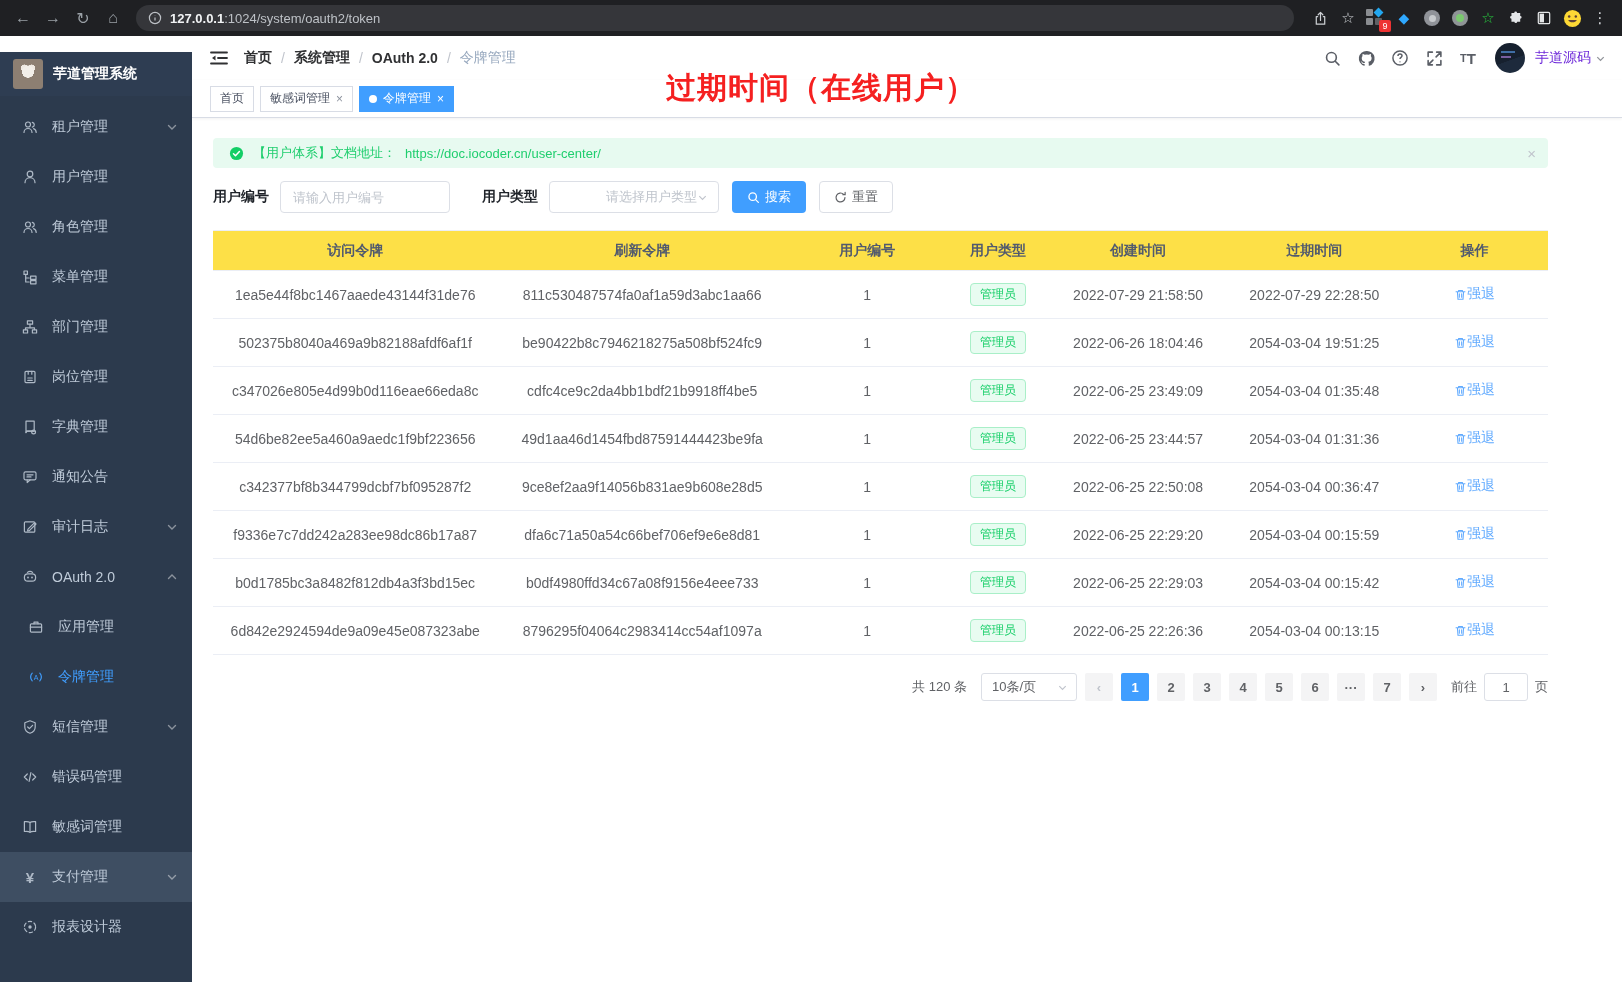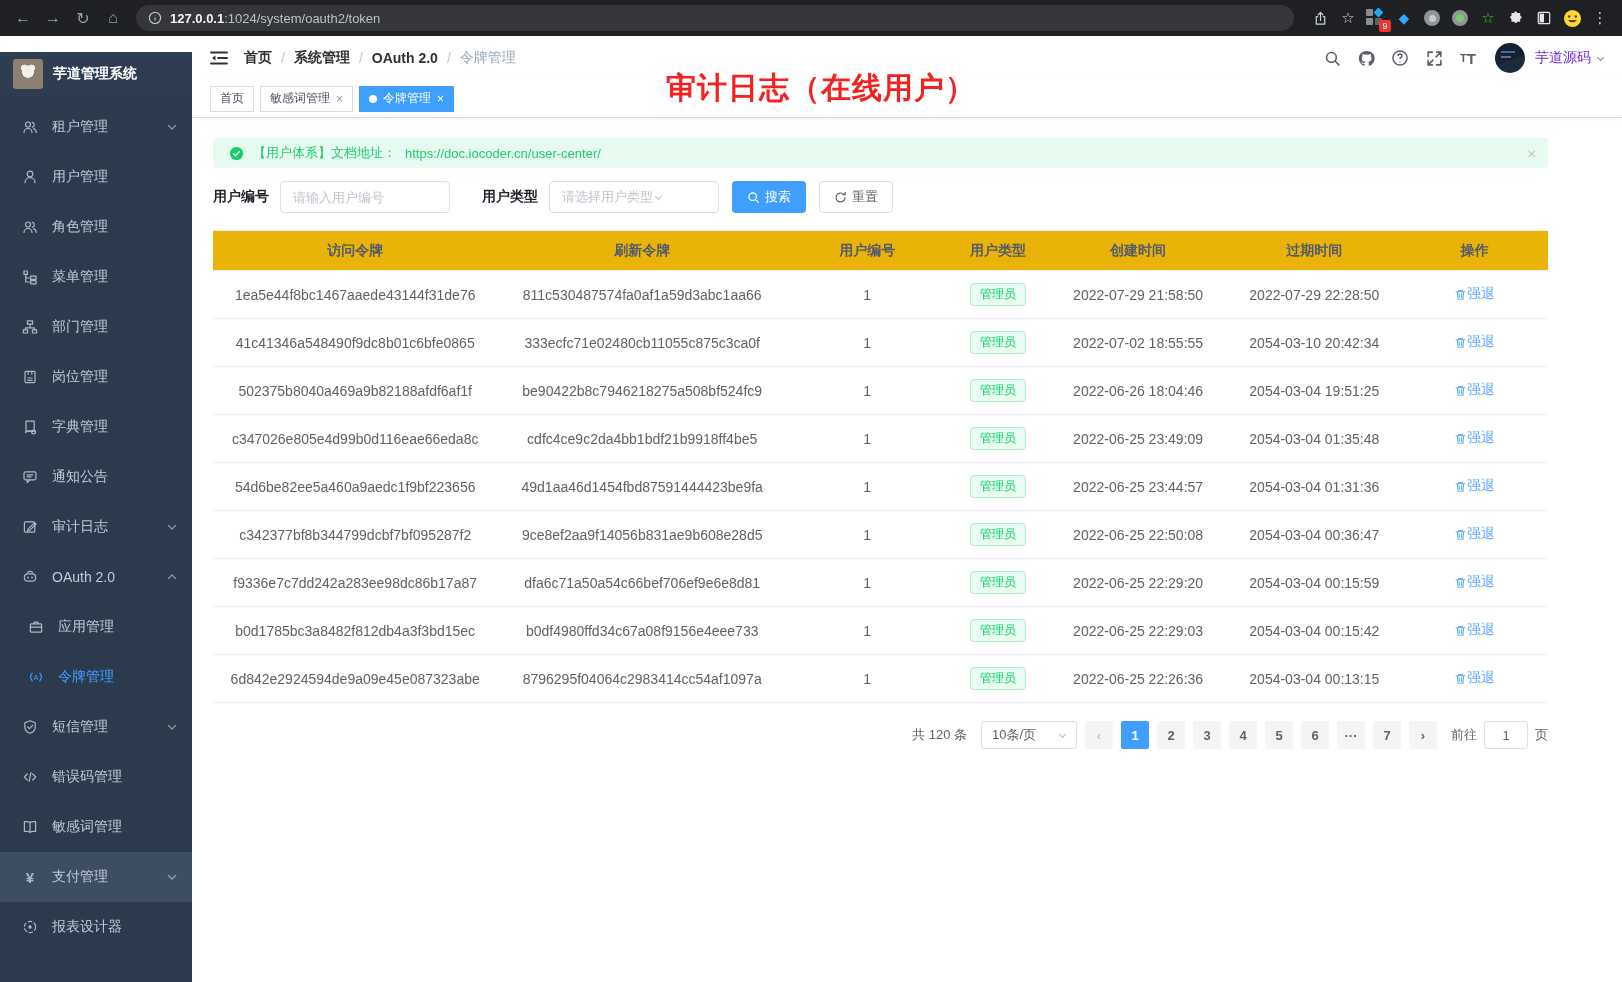--- a/index.html
+++ b/index.html
@@ -82,28 +82,28 @@
   .content { flex:1 1 auto; padding:20px 74px 0 21px; overflow:hidden; }
   .alert { height:30px; background:#e7faf0; border-radius:4px; display:flex; align-items:center; padding:0 16px; gap:9px; color:#21c briefly;}
   .alert { color:#1fce6e; font-size:13px; position:relative; }
   .alert-link { color:#1fce6e; }
   .alert-close { position:absolute; right:12px; color:#c0c4cc; font-size:15px; cursor:pointer; }
 
   .filters { display:flex; align-items:center; margin:13px 0 0; gap:9px; }
   .f-label { font-size:14px; font-weight:700; color:#1f2329; margin-right:2px; }
   .f-input { width:170px; height:32px; border:1px solid #dcdfe6; border-radius:4px; padding:0 12px; font-size:13px; color:#606266; outline:none; font-family:inherit; }
   .f-input::placeholder { color:#bfc4cc; }
-  .f-select { width:170px; height:32px; border:1px solid #dcdfe6; border-radius:4px; padding:0 10px 0 12px; font-size:13px; color:#bfc4cc; display:flex; align-items:center; justify-content:flex-start; cursor:pointer; }
+  .f-select { width:170px; height:32px; border:1px solid #dcdfe6; border-radius:4px; padding:0 10px 0 12px; font-size:13px; color:#bfc4cc; display:flex; align-items:center; justify-content:flex-end; cursor:pointer; }
   .f-gap { width:14px; }
   .btn { height:32px; border-radius:4px; display:inline-flex; align-items:center; justify-content:center; gap:5px; font-size:13px; padding:0 14px; cursor:pointer; border:1px solid transparent; margin-left:4px; }
   .btn-primary { background:#409eff; color:#fff; }
   .btn-plain { background:#fff; border-color:#dcdfe6; color:#606266; }
 
   table.grid { width:100%; border-collapse:collapse; margin-top:17px; table-layout:fixed; }
-  .grid th { height:40px; background:#eab308; font-size:14px; color:#515a6e; font-weight:700; text-align:center; border-top:1px solid #ebeef5; border-bottom:1px solid #ebeef5; }
+  .grid th { height:40px; background:#fde047; font-size:14px; color:#515a6e; font-weight:700; text-align:center; border-top:1px solid #ebeef5; border-bottom:1px solid #ebeef5; }
   .grid td { height:48px; text-align:center; font-size:14px; color:#606266; border-bottom:1px solid #ebeef5; white-space:nowrap; overflow:hidden; }
   .badge { display:inline-block; padding:3px 9px; font-size:12px; color:#13ce66; background:#e8fcf1; border:1px solid #a9efc8; border-radius:4px; line-height:1.2; }
   .action-link { color:#60aaff; display:inline-flex; align-items:center; gap:0; cursor:pointer; font-size:14px; }
   .action-link svg { display:block; }
 
   .pagination { display:flex; align-items:center; justify-content:flex-end; gap:8px; margin-top:18px; font-size:13px; color:#606266; }
   .pg-total { margin-right:6px; }
   .pg-size { width:96px; height:28px; border:1px solid #dcdfe6; border-radius:3px; display:flex; align-items:center; justify-content:space-between; padding:0 8px 0 10px; color:#606266; cursor:pointer; background:#fff; }
   .pg-btn { min-width:28px; height:28px; padding:0 4px; border-radius:2px; background:#f4f4f5; display:inline-flex; align-items:center; justify-content:center; font-weight:700; color:#606266; cursor:pointer; }
   .pg-btn.active { background:#409eff; color:#fff; }
@@ -373,21 +373,21 @@
                 <circle cx="8" cy="8" r="1.7" fill="currentColor" stroke="none"></circle>
               </svg>
             </span>
             <span class="mi-label">报表设计器</span>
           </div>
         </nav>
     </aside>
 
     <div class="main">
 
-      <div class="annotation">审计日志（在线用户）</div>
+      <div class="annotation">过期时间（在线用户）</div>
 
       <div class="topbar">
         <span class="hamburger">
           <svg width="18" height="16" viewBox="0 0 18 16" fill="none" stroke="#303133" stroke-width="1.8" stroke-linecap="round">
               <path d="M1 2.5h16M8 8h9M1 13.5h16"></path>
               <path d="M5.5 5.5L2 8l3.5 2.5z" fill="#303133" stroke="none"></path>
             </svg>
         </span>
         <div class="breadcrumb" id="breadcrumb">
             <span class="crumb">首页</span>
@@ -517,34 +517,20 @@
                 <td>2022-07-29 21:58:50</td>
                 <td>2022-07-29 22:28:50</td>
                 <td><span class="action-link">
                     <svg width="13" height="13" viewBox="0 0 16 16" fill="none" stroke="currentColor" stroke-width="1.3" stroke-linecap="round">
                       <path d="M2.5 4.5h11M5.7 4.5V3h4.6v1.5M4.2 4.5l.7 9.3h6.2l.7-9.3M6.6 7v4.4M9.4 7v4.4"></path>
                     </svg>
                     <span>强退</span>
                   </span></td>
               </tr>
               <tr>
-                <td>41c41346a548490f9dc8b01c6bfe0865</td>
-                <td>333ecfc71e02480cb11055c875c3ca0f</td>
-                <td>1</td>
-                <td><span class="badge">管理员</span></td>
-                <td>2022-07-02 18:55:55</td>
-                <td>2054-03-10 20:42:34</td>
-                <td><span class="action-link">
-                    <svg width="13" height="13" viewBox="0 0 16 16" fill="none" stroke="currentColor" stroke-width="1.3" stroke-linecap="round">
-                      <path d="M2.5 4.5h11M5.7 4.5V3h4.6v1.5M4.2 4.5l.7 9.3h6.2l.7-9.3M6.6 7v4.4M9.4 7v4.4"></path>
-                    </svg>
-                    <span>强退</span>
-                  </span></td>
-              </tr>
-              <tr>
                 <td>502375b8040a469a9b82188afdf6af1f</td>
                 <td>be90422b8c7946218275a508bf524fc9</td>
                 <td>1</td>
                 <td><span class="badge">管理员</span></td>
                 <td>2022-06-26 18:04:46</td>
                 <td>2054-03-04 19:51:25</td>
                 <td><span class="action-link">
                     <svg width="13" height="13" viewBox="0 0 16 16" fill="none" stroke="currentColor" stroke-width="1.3" stroke-linecap="round">
                       <path d="M2.5 4.5h11M5.7 4.5V3h4.6v1.5M4.2 4.5l.7 9.3h6.2l.7-9.3M6.6 7v4.4M9.4 7v4.4"></path>
                     </svg>

